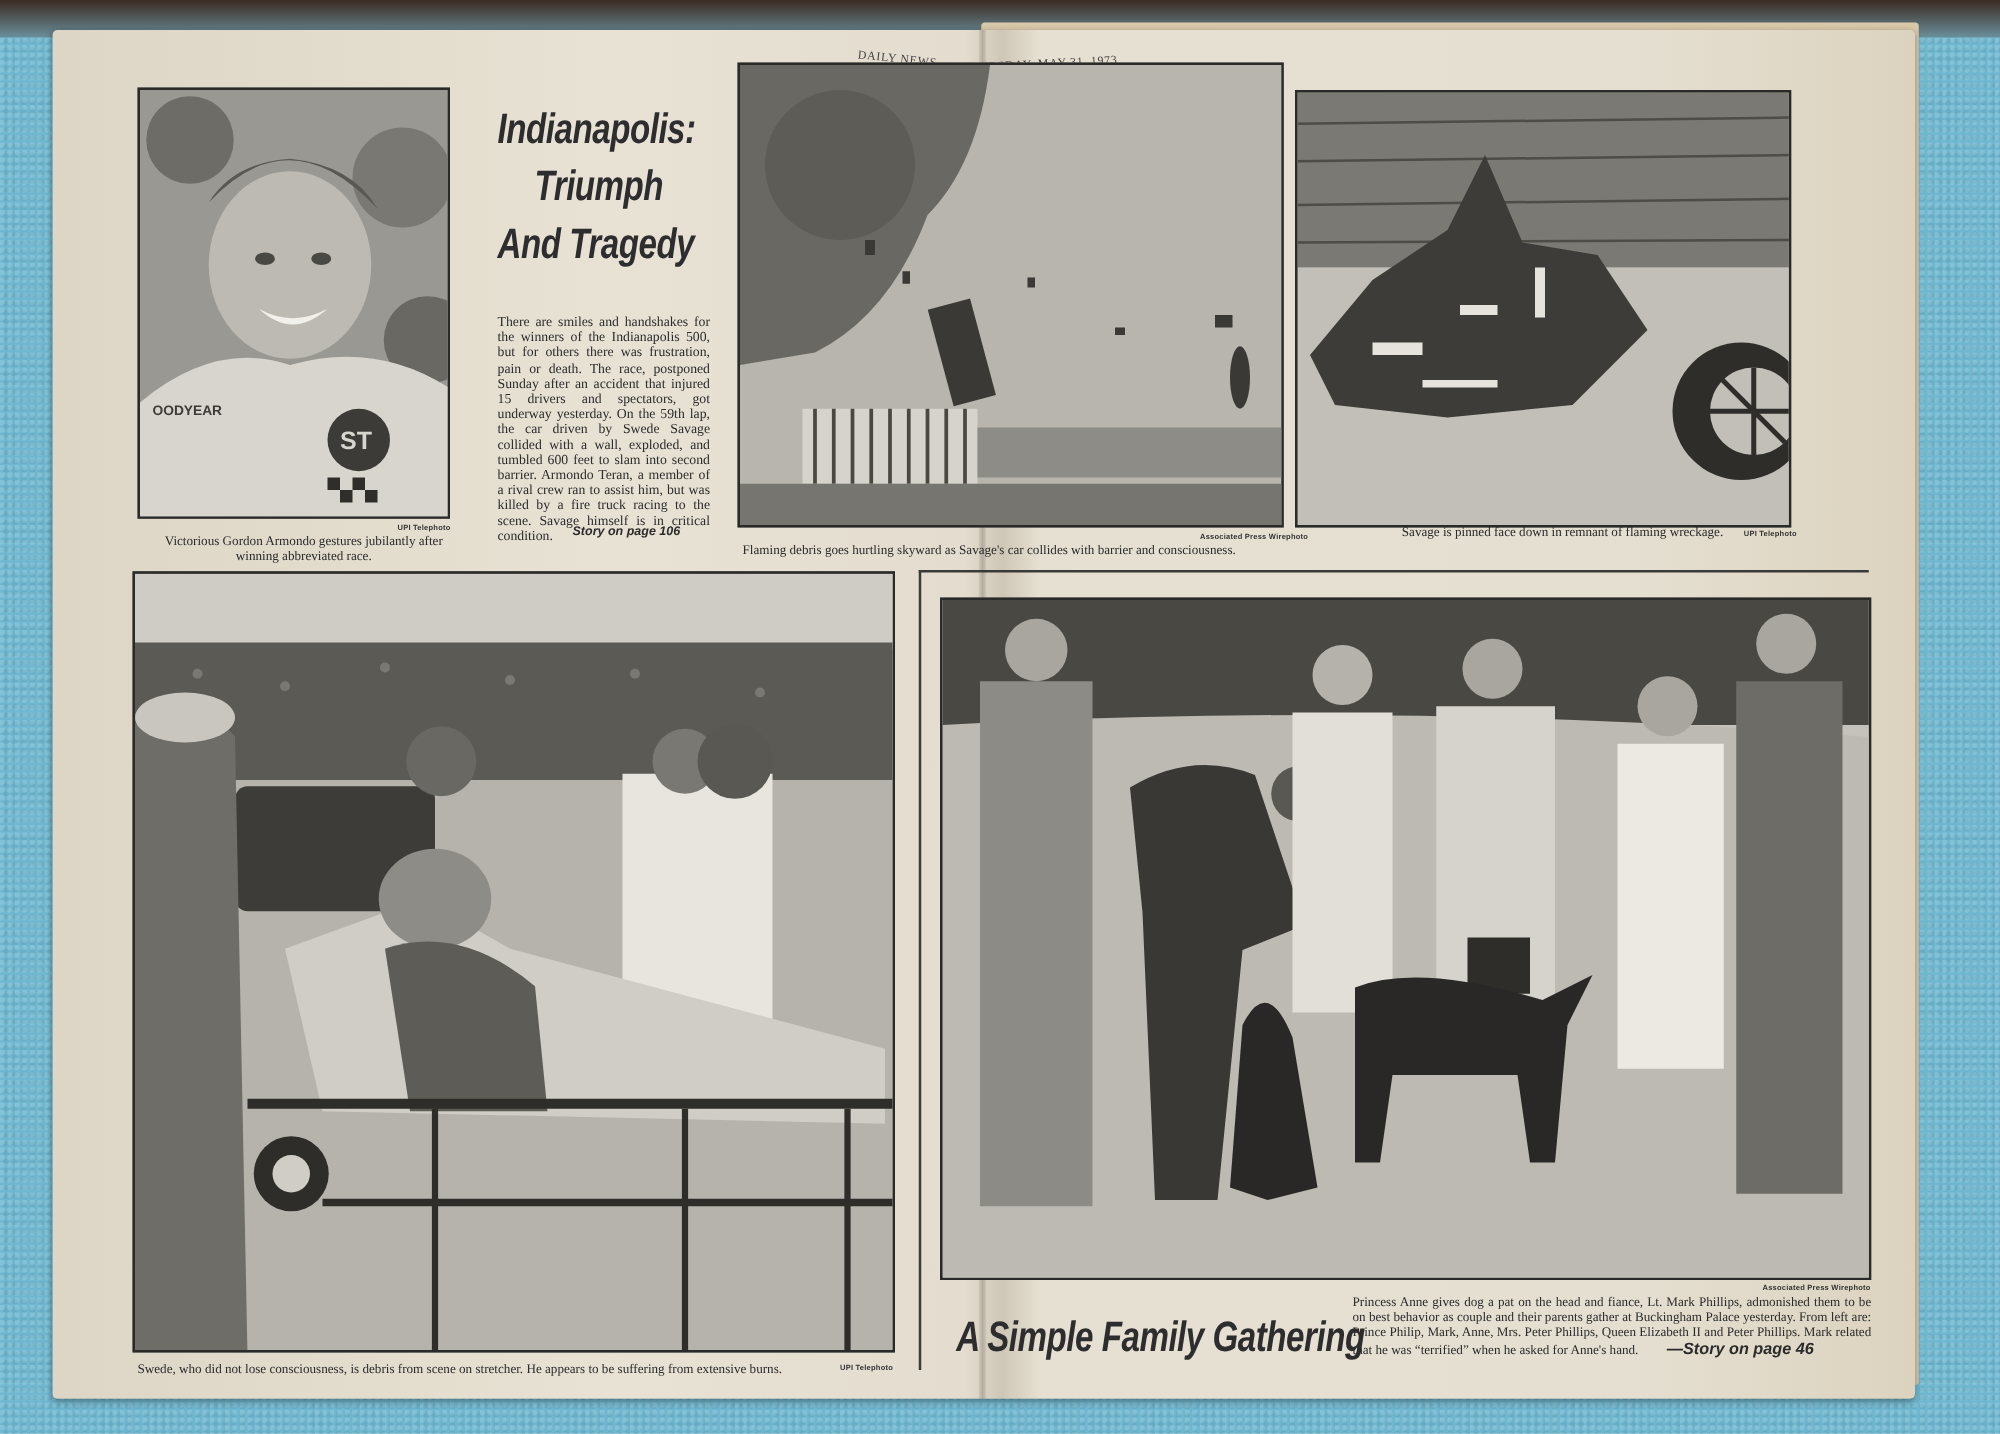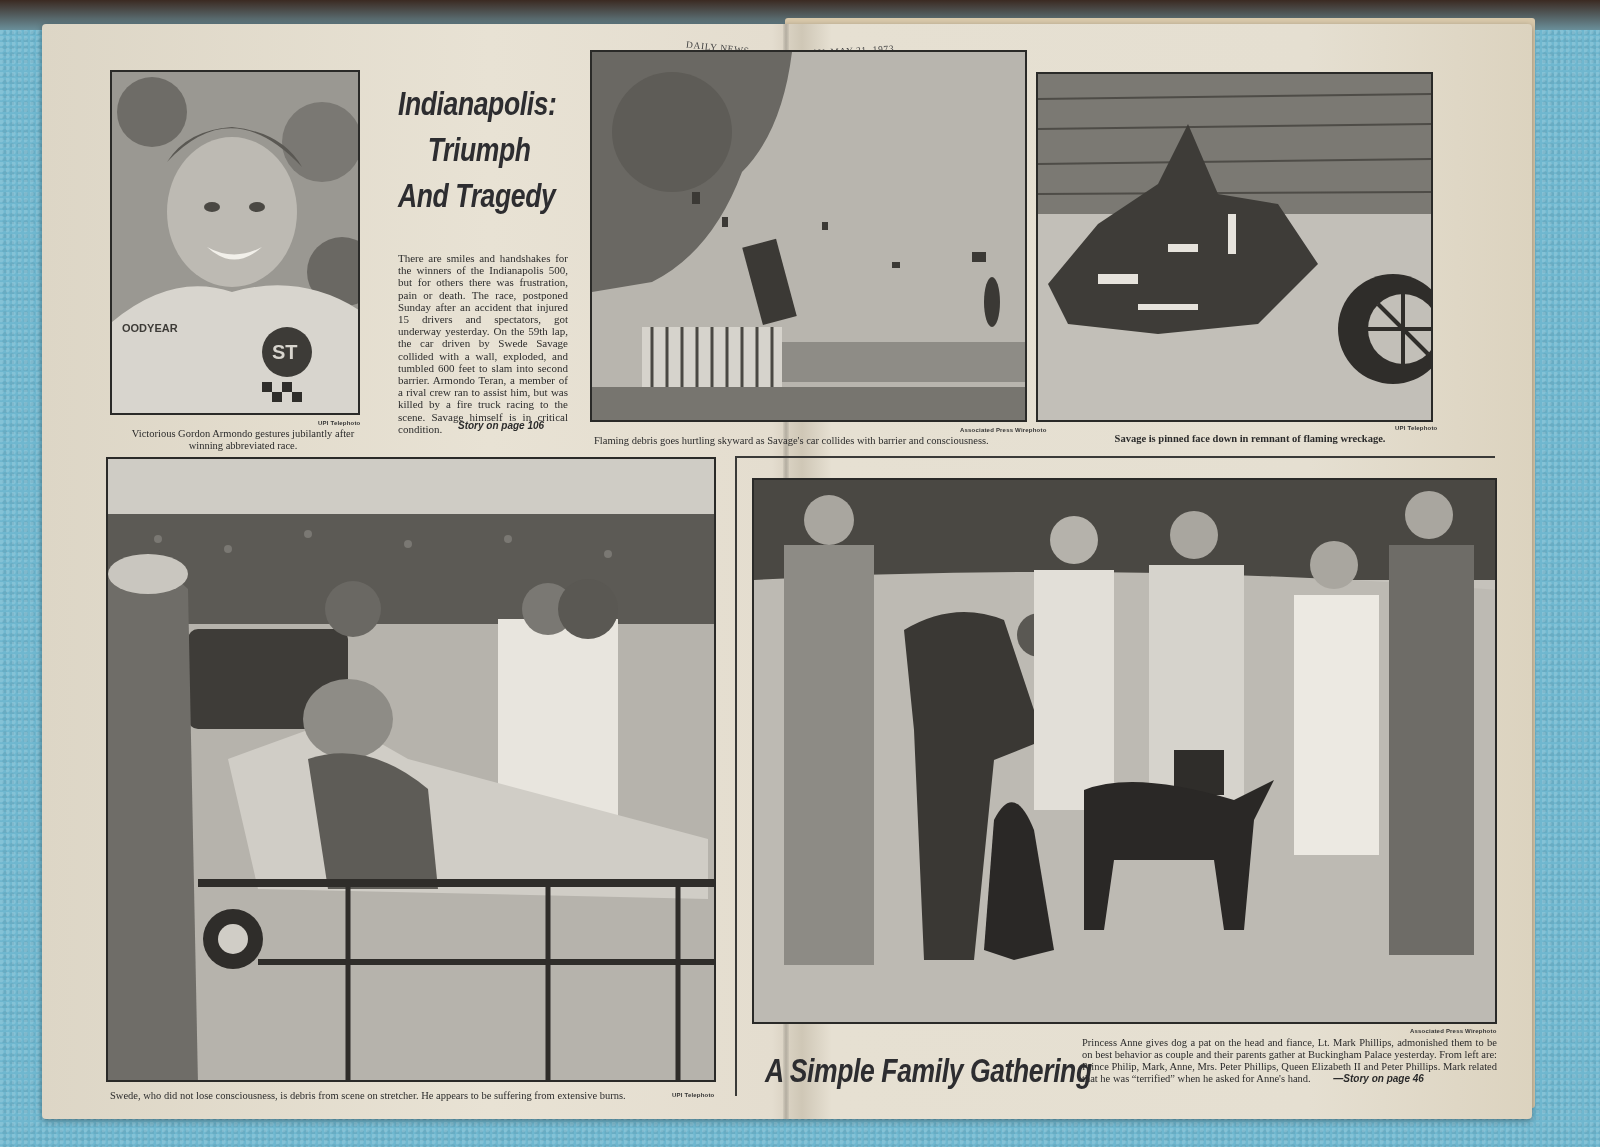--- a/index.html
+++ b/index.html
@@ -163,21 +163,21 @@
     <circle cx="355" cy="255" r="55" fill="#2f2d2a"></circle>
     <circle cx="365" cy="255" r="35" fill="#c2bfb8"></circle>
     <g stroke="#2f2d2a" stroke-width="4">
         <line x1="365" y1="220" x2="365" y2="290"></line>
         <line x1="330" y1="255" x2="397" y2="255"></line>
         <line x1="340" y1="230" x2="390" y2="280"></line>
       </g>
   </svg>
 </div>
 <div class="credit" style="left:1395px; top:425px;">UPI Telephoto</div>
-<div class="caption" style="left:1080px; top:433px; width:340px;font-weight:bold;">Savage is pinned face down in remnant of flaming wreckage.</div>
+<div class="caption" style="left:1080px; top:421px; width:340px;">Savage is pinned face down in remnant of flaming wreckage.</div>
 
 <div class="rule" style="left:735px; top:456px; width:760px; height:2px;"></div>
 <div class="rule" style="left:735px; top:456px; width:2px; height:640px;"></div>
 
 <div class="photo" style="left:106px; top:457px; width:610px; height:625px;">
   <svg class="scene" width="610" height="625" viewBox="0 0 610 625">
     <rect width="610" height="625" fill="#b6b3ac"></rect>
     <rect y="0" width="610" height="60" fill="#cfccc5"></rect>
     <rect y="55" width="610" height="110" fill="#5c5a55"></rect>
     <g fill="#7a7873">
@@ -239,14 +239,14 @@
 
     <path d="M240 340 Q260 300 280 350 L300 470 L260 480 L230 470Z" fill="#2a2826"></path>
     <path d="M330 310 Q380 290 480 320 L520 300 L500 340 L490 450 L470 450 L460 380 L360 380 L350 450 L330 450Z" fill="#2a2826"></path>
   </svg>
 </div>
 <div class="credit" style="left:1410px; top:1028px;">Associated Press Wirephoto</div>
 
 <div class="headline" style="left:765px; top:1050px; font-size:34px; line-height:40px;">A Simple Family Gathering</div>
 <div class="caption" style="left:1082px; top:1037px; width:415px; text-align:justify; font-size:10.5px; line-height:12px;">
   <span>Princess Anne gives dog a pat on the head and fiance, Lt. Mark Phillips, admonished them to be on best behavior as couple and their parents gather at Buckingham Palace yesterday. From left are: Prince Philip, Mark, Anne, Mrs. Peter Phillips, Queen Elizabeth II and Peter Phillips. Mark related that he was “terrified” when he asked for Anne's hand.</span>
-  <span class="story-ref" style="position:static; font-size:10px;">—Story on page 46</span>
+  <span class="story-ref" style="position:static; font-size:13px;">—Story on page 46</span>
 </div>
 
 </body></html>

